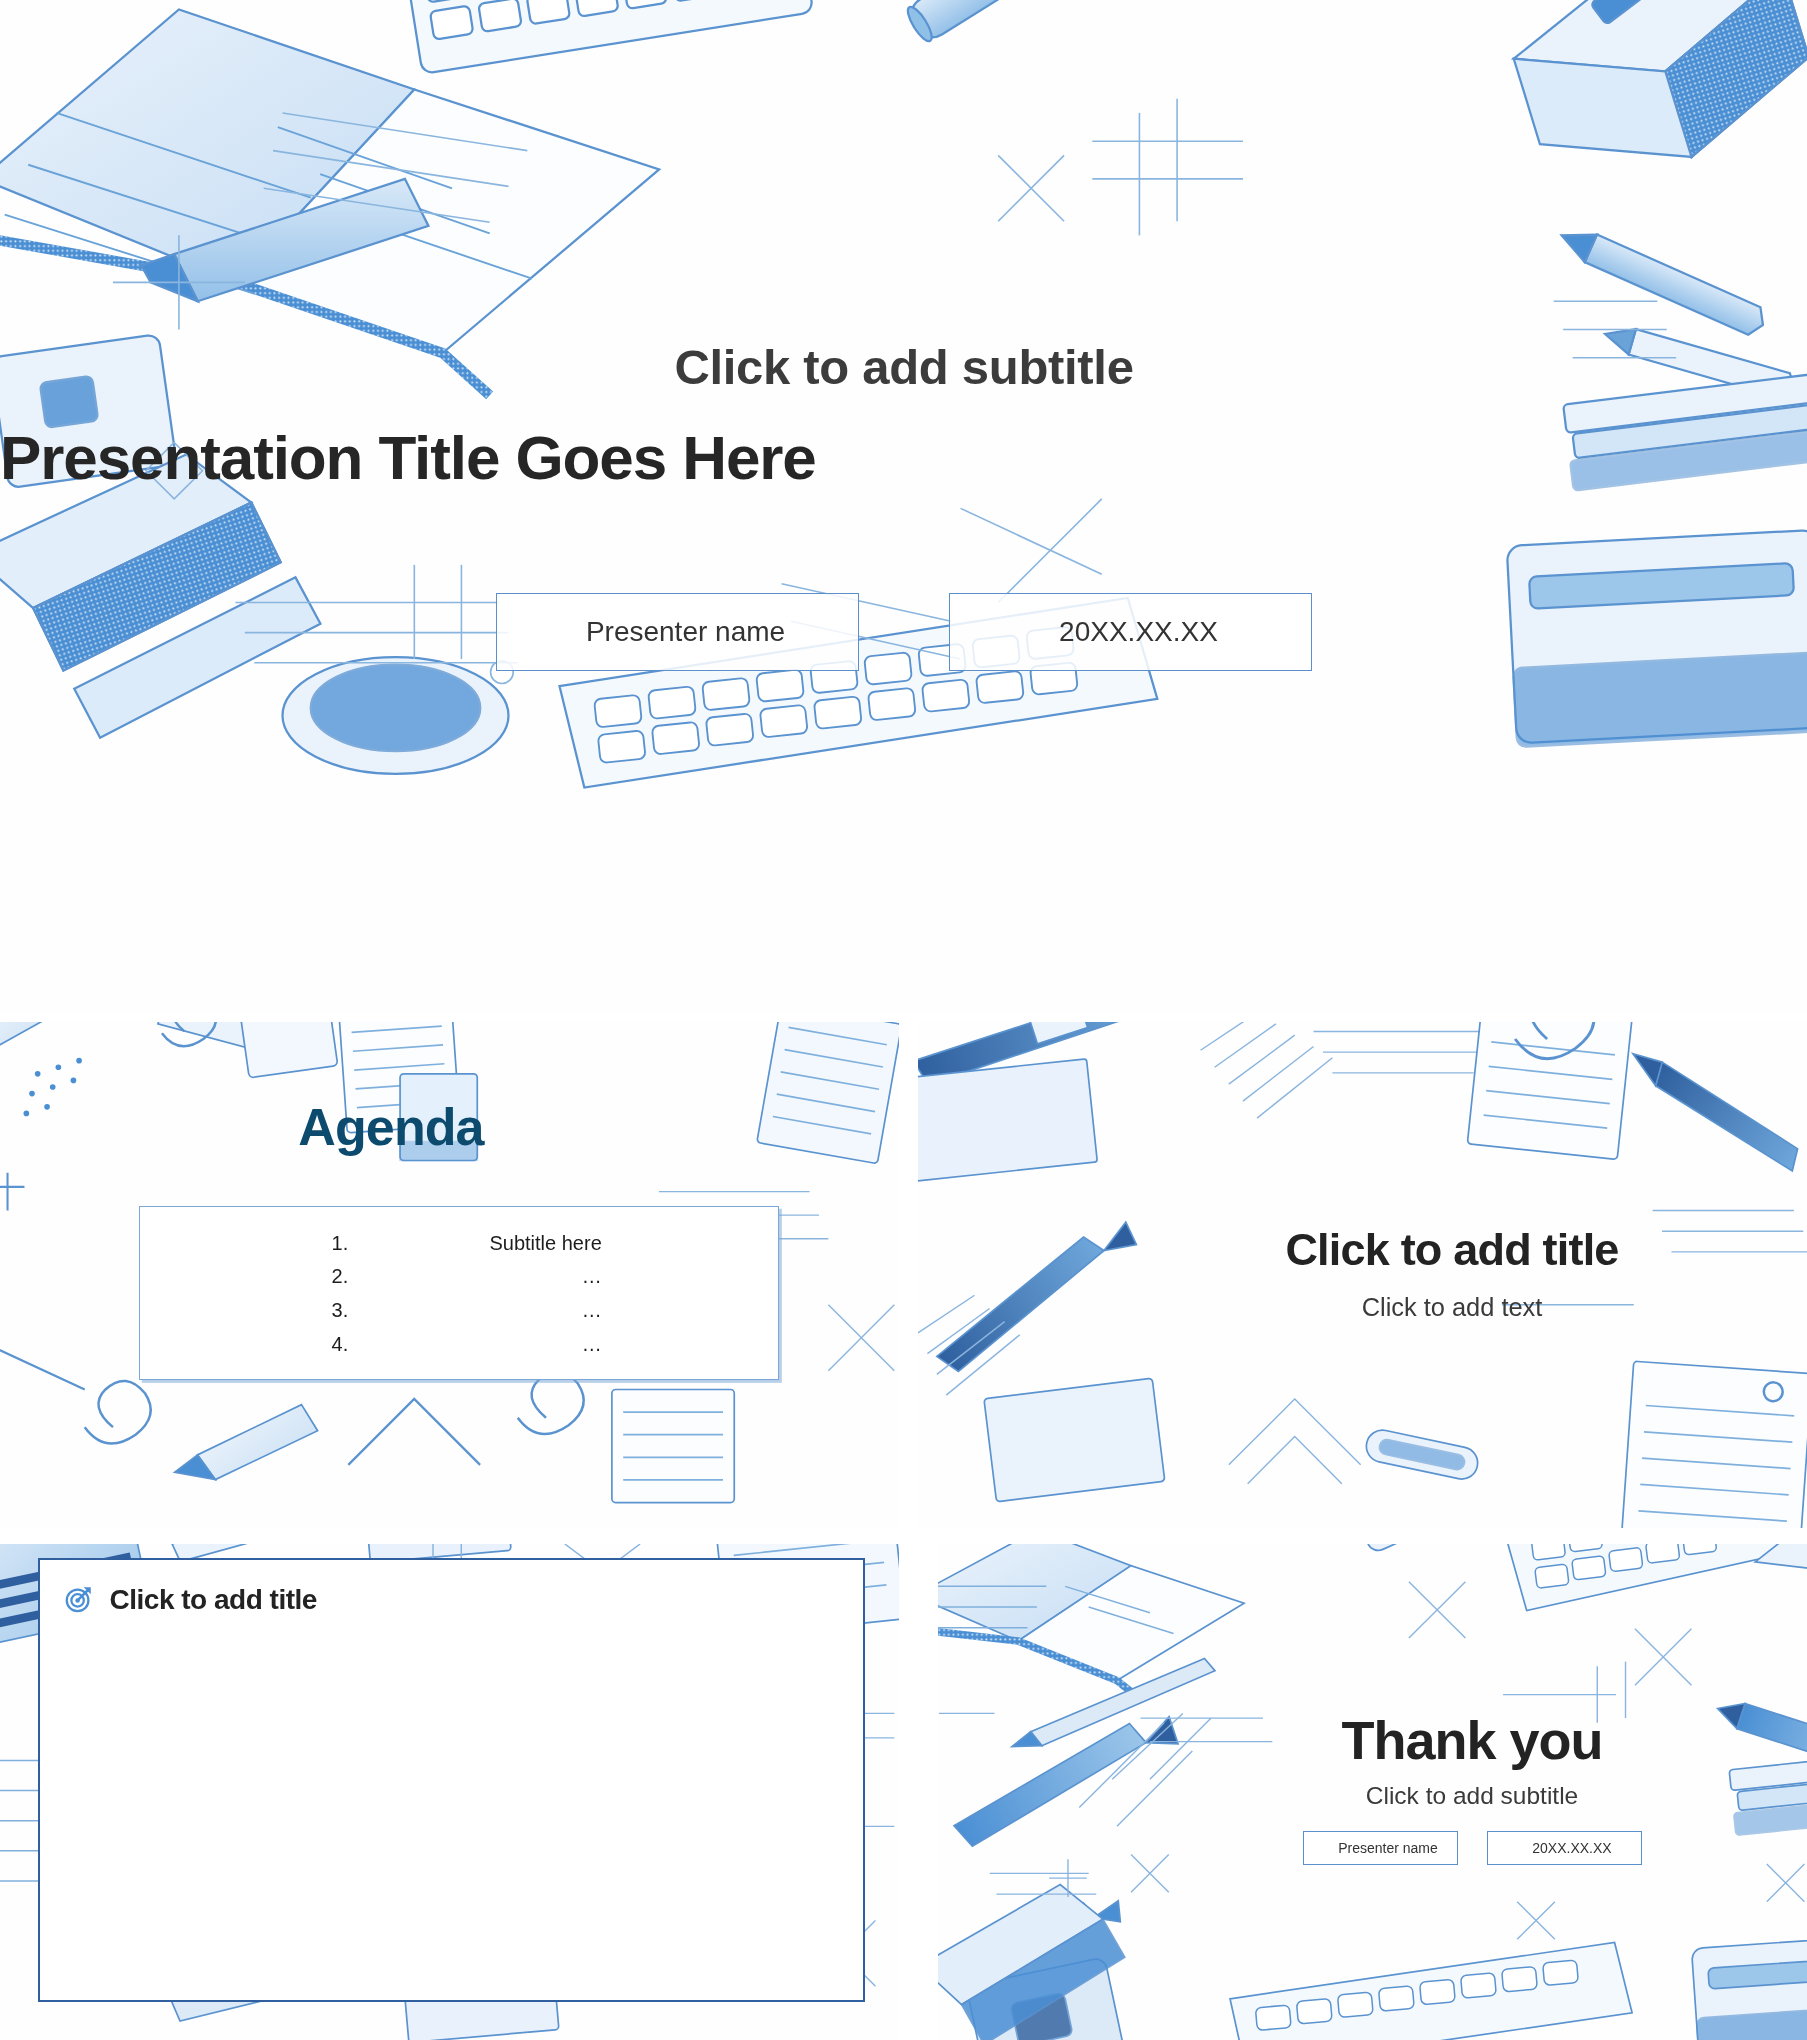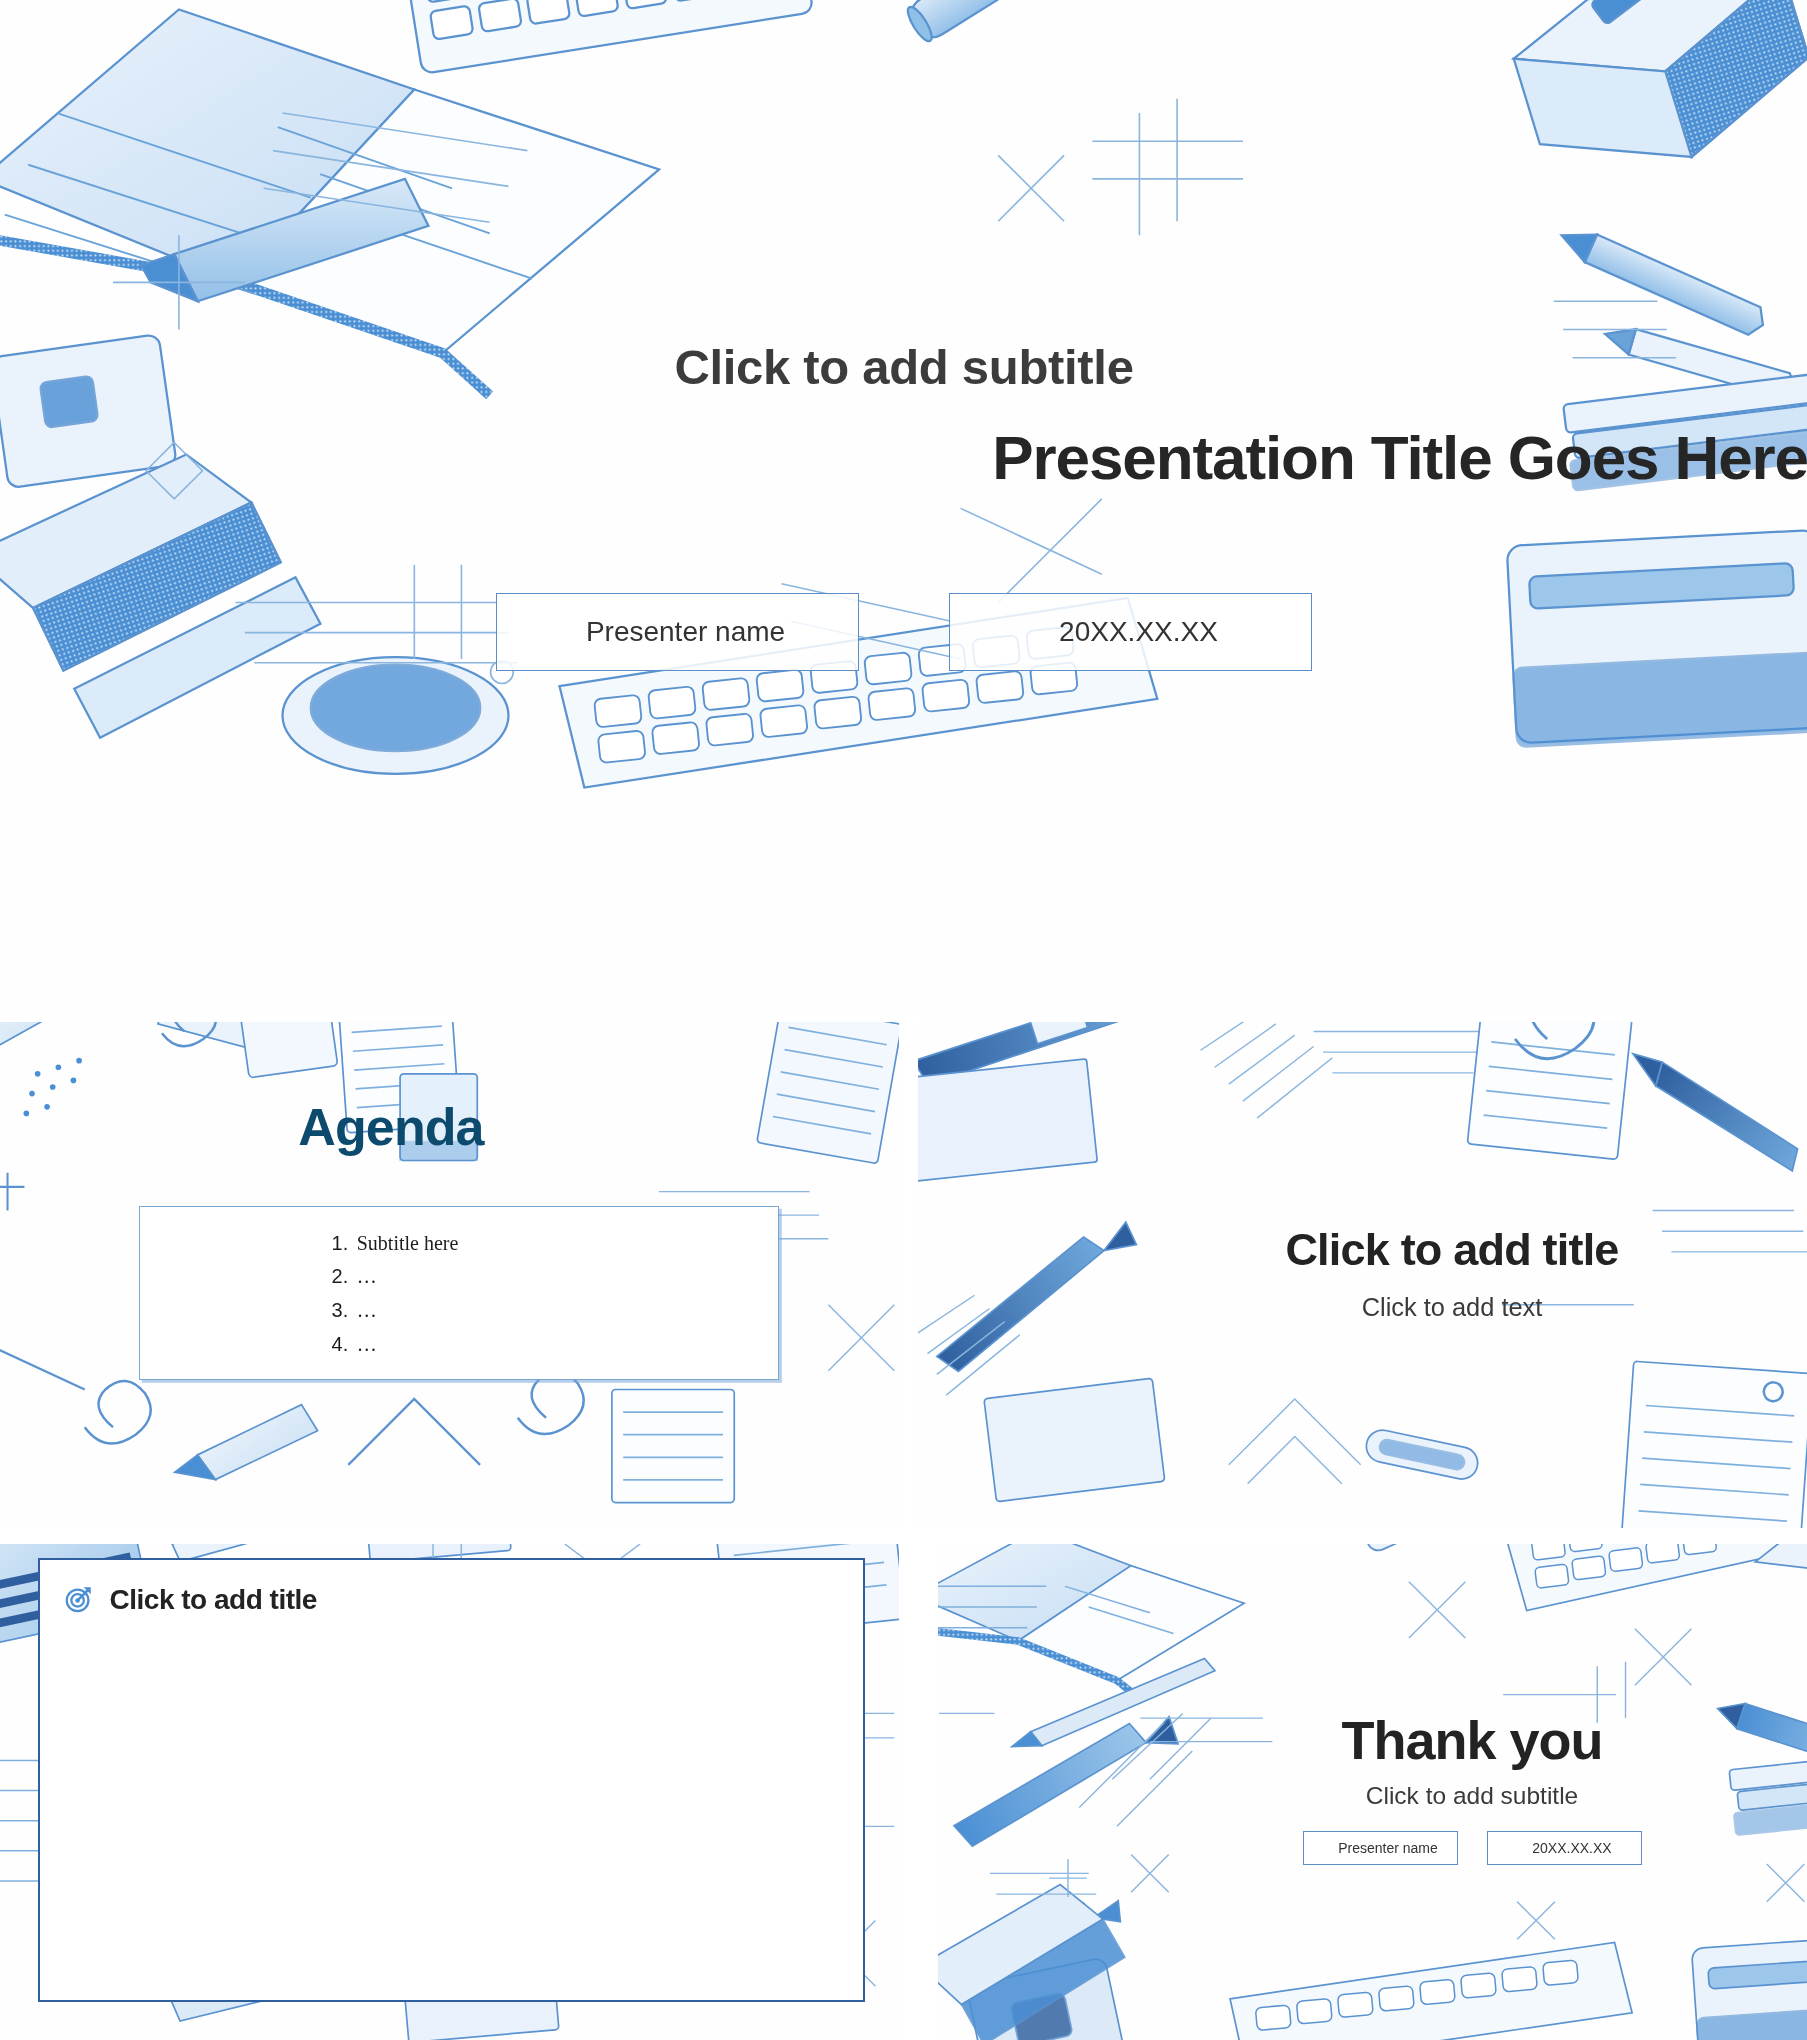--- a/index.html
+++ b/index.html
@@ -9,21 +9,21 @@
   .deck { position:relative; width:1808px; height:1436px; background:#fff; }
 
   
   .slide { position:absolute; overflow:hidden; background:#fefeff; }
 
   
   #slide-title { left:0; top:0; width:1808px; height:1012px; }
 
   .t-sub { position:absolute; left:0; right:0; top:339px; text-align:center;
     font-size:49px; font-weight:700; color:#3c3c3c; letter-spacing:-0.3px; }
-  .t-title { position:absolute; left:0; right:0; top:422px; text-align:right;
+  .t-title { position:absolute; left:0; right:0; top:422px; text-align:left;
     font-size:62px; font-weight:700; color:#262626; letter-spacing:-1.1px; }
 
   .t-boxrow { position:absolute; left:0; right:0; top:593px;
     display:flex; justify-content:center; gap:90px; }
   .infobox { border:1.9px solid #5b8fc9; background:rgba(255,255,255,.85);
     display:flex; align-items:center; justify-content:center;padding-left:16px; }
   .infobox.big { width:363px; height:78px; font-size:28px; color:#333; }
 
   
   #slide-agenda { left:0; top:1022px; width:899px; height:506px; }
@@ -34,21 +34,21 @@
   .ag-title { position:absolute; left:0; width:782px; top:75px; text-align:center;
     font-size:52px; font-weight:700; color:#0c4a6e; letter-spacing:-0.9px; }
   .ag-box { position:absolute; left:139px; top:1144px; }
   .ag-box { position:absolute; left:139px; top:184px; width:640px; height:174px;
     border:1.9px solid #7ba7d7; background:#fff;
     box-shadow:2.8px 2.8px 0 rgba(123,167,215,.55); }
   .ag-list { position:absolute; left:0; right:0; top:24.5px;
     font-size:20px; color:#1d1d1d; line-height:1.18; }
   .ag-li { display:flex; justify-content:center; margin-bottom:10.4px; }
   .ag-li .num { width:32px; text-align:right; margin-right:8.5px; }
-  .ag-li .txt { width:245px; text-align:left;font-family:Liberation Serif, serif; }
+  .ag-li .txt { width:245px; text-align:right; }
 
   
   .c-title { position:absolute; left:0; right:0; top:202px; text-align:center;
     font-size:45px; font-weight:700; color:#232323; letter-spacing:-0.8px; }
   .c-text { position:absolute; left:0; right:0; top:271px; text-align:center;
     font-size:25.4px; color:#3a3a3a; }
 
   
   .panel { position:absolute; left:38px; top:14px; width:827px; height:444px;
     background:#fff; border:2.8px solid #2f5f9e; }

